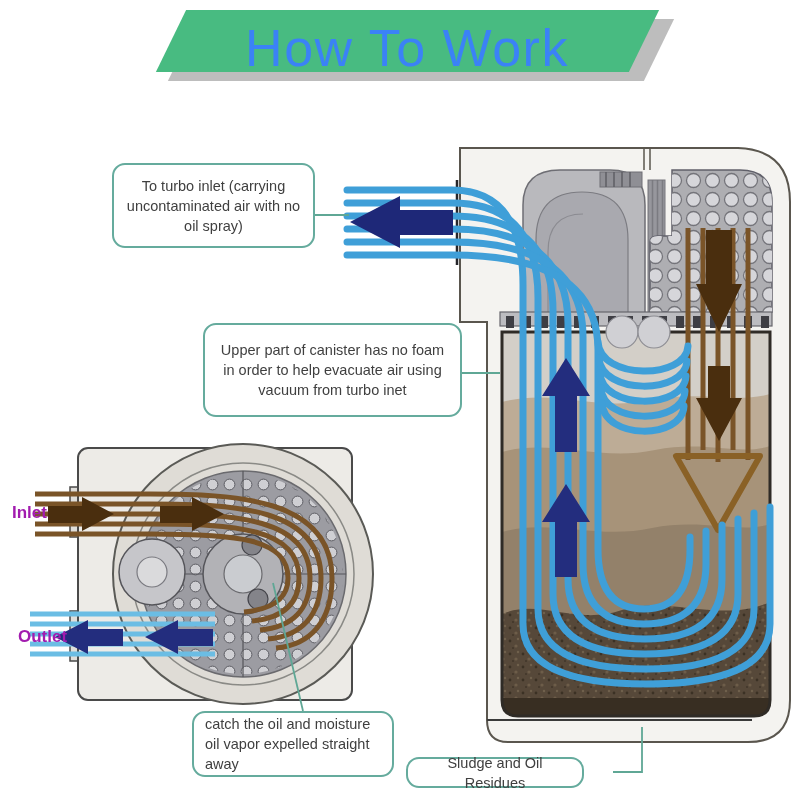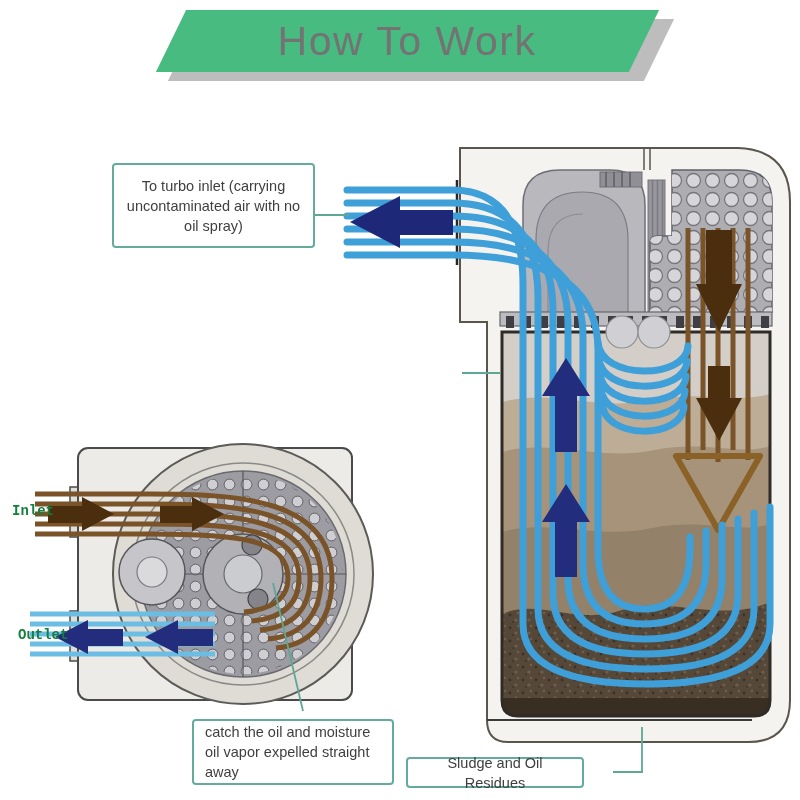--- a/index.html
+++ b/index.html
@@ -3,34 +3,34 @@
 <meta charset="utf-8">
 <style>
   html,body{margin:0;padding:0;background:#ffffff;}
   .stage{position:relative;width:800px;height:800px;background:#ffffff;overflow:hidden;
          font-family:"Liberation Sans",sans-serif;}
   
   .banner-shadow{position:absolute;left:183px;top:19px;width:476px;height:62px;
                  background:#bdbdbd;transform:skewX(-26deg);}
   .banner{position:absolute;left:171px;top:10px;width:473px;height:62px;
           background:#48bb81;transform:skewX(-26deg);}
-  .banner-title{position:absolute;left:168px;top:14px;width:478px;height:54px;
+  .banner-title{position:absolute;left:168px;top:21px;width:478px;height:54px;
                 display:flex;align-items:center;justify-content:center;
-                color:#737373;font-size:41px;font-weight:400;letter-spacing:1.5px;}
+                color:#3b82f6;font-size:52px;font-weight:400;letter-spacing:1.5px;}
   
   .callout{position:absolute;box-sizing:border-box;background:#ffffff;
-           border:2px solid #65ab9d;border-radius:4px;color:#3f3f3f;
+           border:2px solid #65ab9d;border-radius:13px;color:#3f3f3f;
            font-size:14.5px;line-height:1.38;display:flex;align-items:center;
            justify-content:center;text-align:center;padding:5px 9px;}
   .co1{left:112px;top:163px;width:203px;height:85px;}
   .co2{left:203px;top:323px;width:259px;height:94px;}
-  .co3{left:192px;top:711px;width:202px;height:66px;text-align:left;justify-content:flex-start;padding-left:11px;margin-top:8px;}
+  .co3{left:192px;top:711px;width:202px;height:66px;text-align:left;justify-content:flex-start;padding-left:11px;}
   .co4{left:406px;top:757px;width:178px;height:31px;}
   
-  .port-label{position:absolute;color:#15803d;font-size:14px;font-weight:bold;font-family:Liberation Mono, monospace;}
+  .port-label{position:absolute;color:#a21caf;font-size:17px;font-weight:bold;}
   .inlet{left:12px;top:503px;}
   .outlet{left:18px;top:627px;}
   svg{position:absolute;left:0;top:0;}
 </style>
 </head>
 <body>
 
 <div class="stage">
 
   <div class="banner-shadow"></div>
@@ -199,18 +199,19 @@
 
     <g stroke="#5fa795" stroke-width="1.8" fill="none">
       <line x1="315" y1="215" x2="349" y2="215"></line>
       <line x1="462" y1="373" x2="500" y2="373"></line>
       <line x1="273" y1="583" x2="303" y2="711"></line>
       <polyline points="613,772 642,772 642,727"></polyline>
     </g>
   </svg>
 
   <div class="callout co1">To turbo inlet (carrying uncontaminated air with no oil spray)</div>
+  <div class="callout co2">Upper part of canister has no foam in order to help evacuate air using vacuum from turbo inet</div>
   <div class="callout co3">catch the oil and moisture oil vapor expelled straight away</div>
   <div class="callout co4">Sludge and Oil Residues</div>
 
   <div class="port-label inlet">Inlet</div>
   <div class="port-label outlet">Outlet</div>
 </div>
 
 </body></html>

